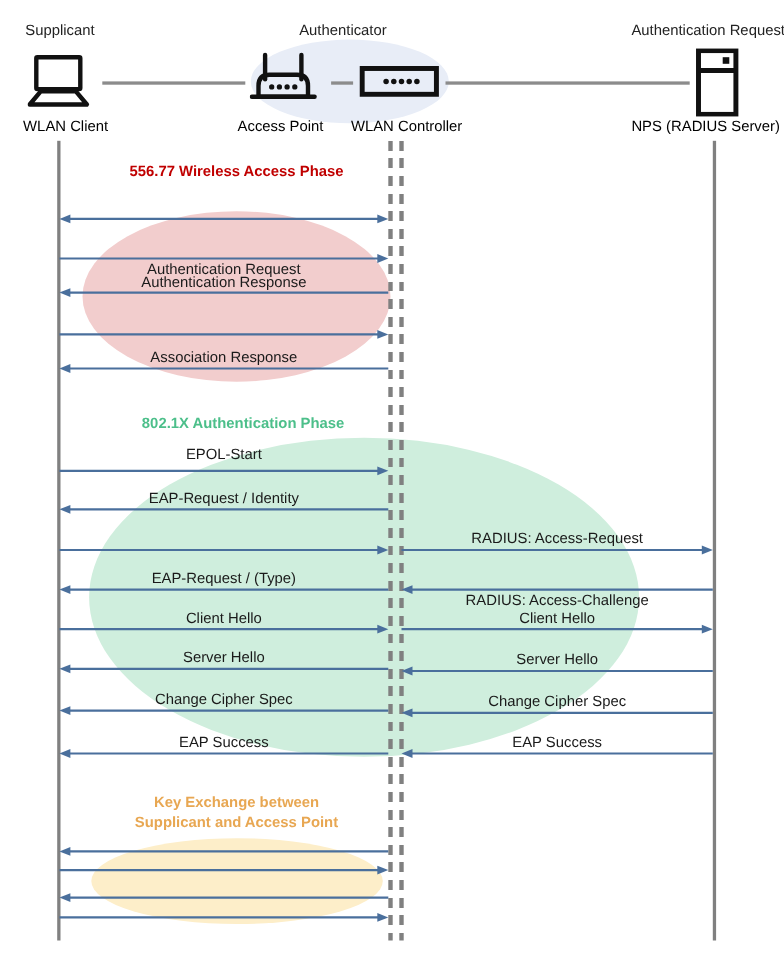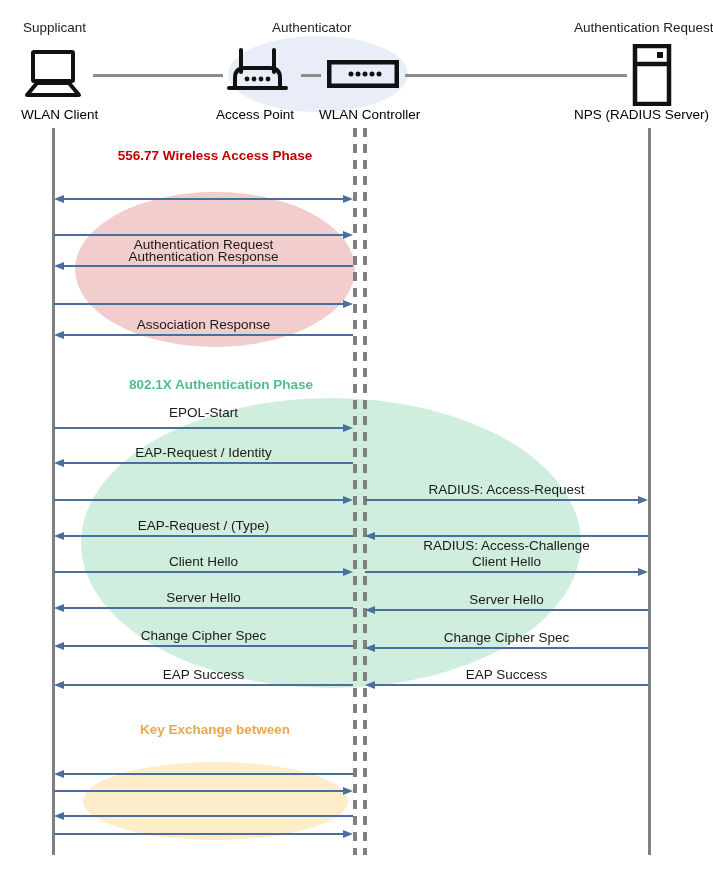--- a/index.html
+++ b/index.html
@@ -104,20 +104,21 @@
   <div class="phase-cap" style="left:92px;top:147px;width:220px;color:#c00000;">
     <span>556.77 Wireless Access Phase</span>
   </div>
 
   <div class="phase-cap" style="left:98px;top:376px;width:220px;color:#4cbf8a;">
     <span>802.1X Authentication Phase</span>
   </div>
 
   <div class="phase-cap" style="left:92px;top:721px;width:220px;color:#e8a752;">
     <span>Key Exchange between</span><br>
+    <span>Supplicant and Access Point</span>
   </div>
 
   <svg class="arrow" style="left:41px;top:192px;width:299px;">
     <line x1="6" y1="7" x2="293" y2="7" stroke="#4a6f9c" stroke-width="2"></line>
     <path d="M0 7 L10 3 L10 11 Z" fill="#4a6f9c"></path>
     <path d="M299 7 L289 3 L289 11 Z" fill="#4a6f9c"></path>
   </svg>
 
   <div class="msg-label" style="left:41px;top:217px;width:299px;margin-top:20px;">Authentication Request</div>
   <svg class="arrow" style="left:41px;top:228px;width:299px;">

